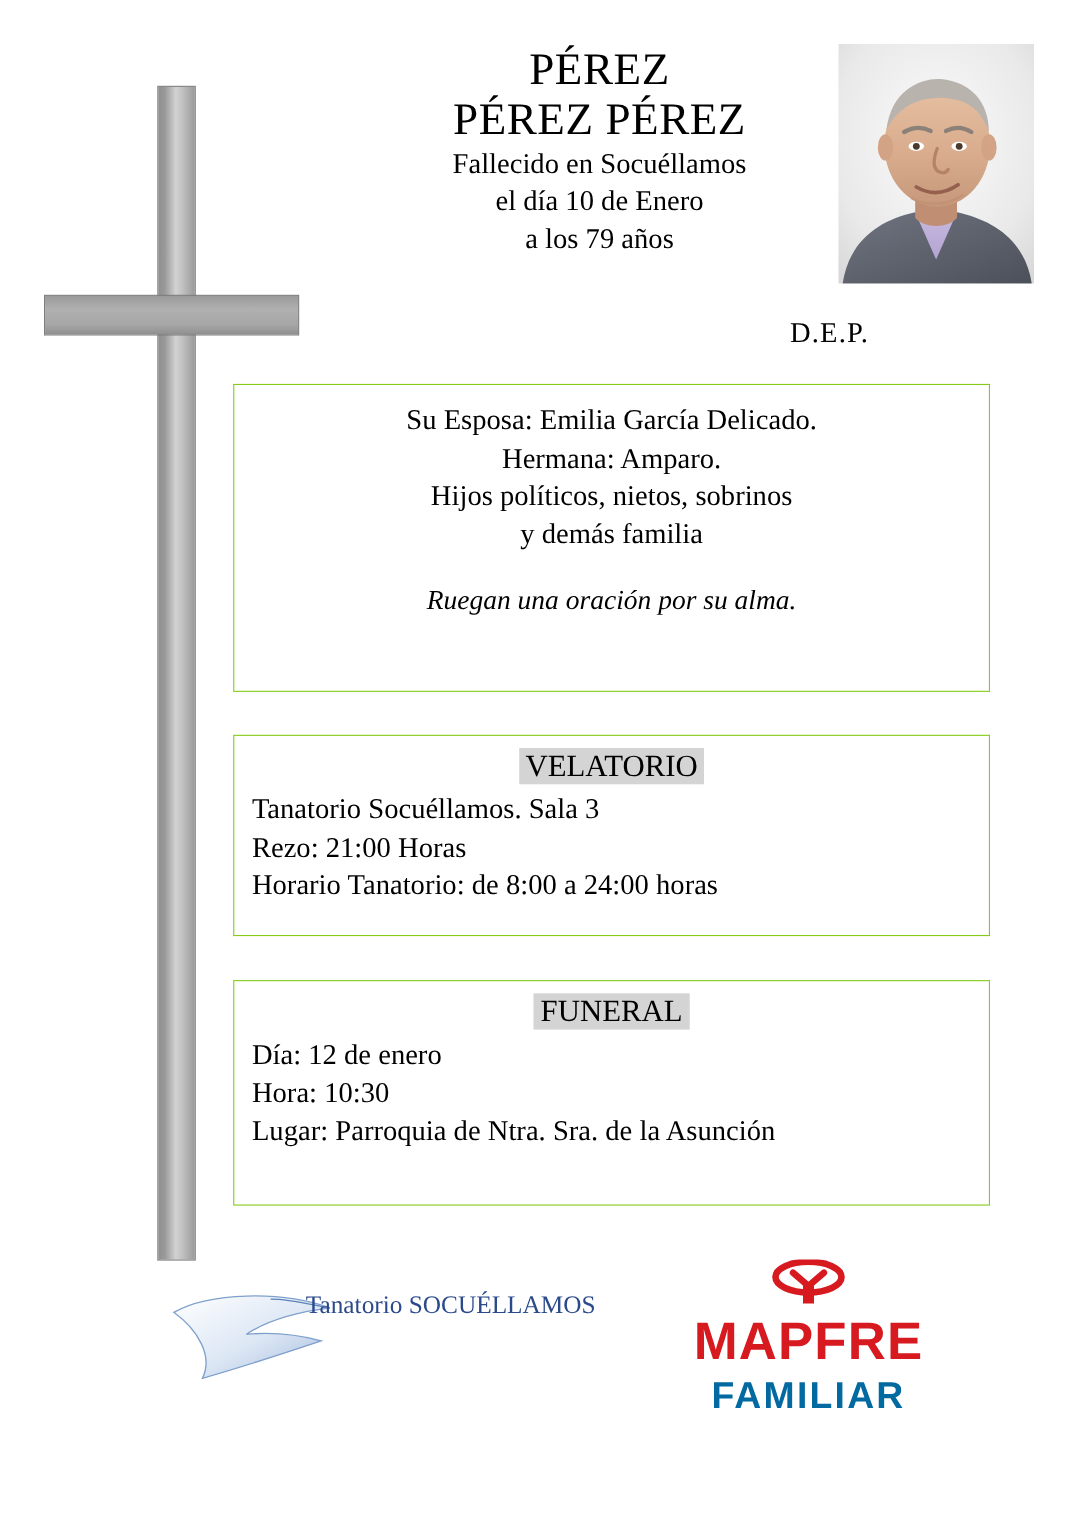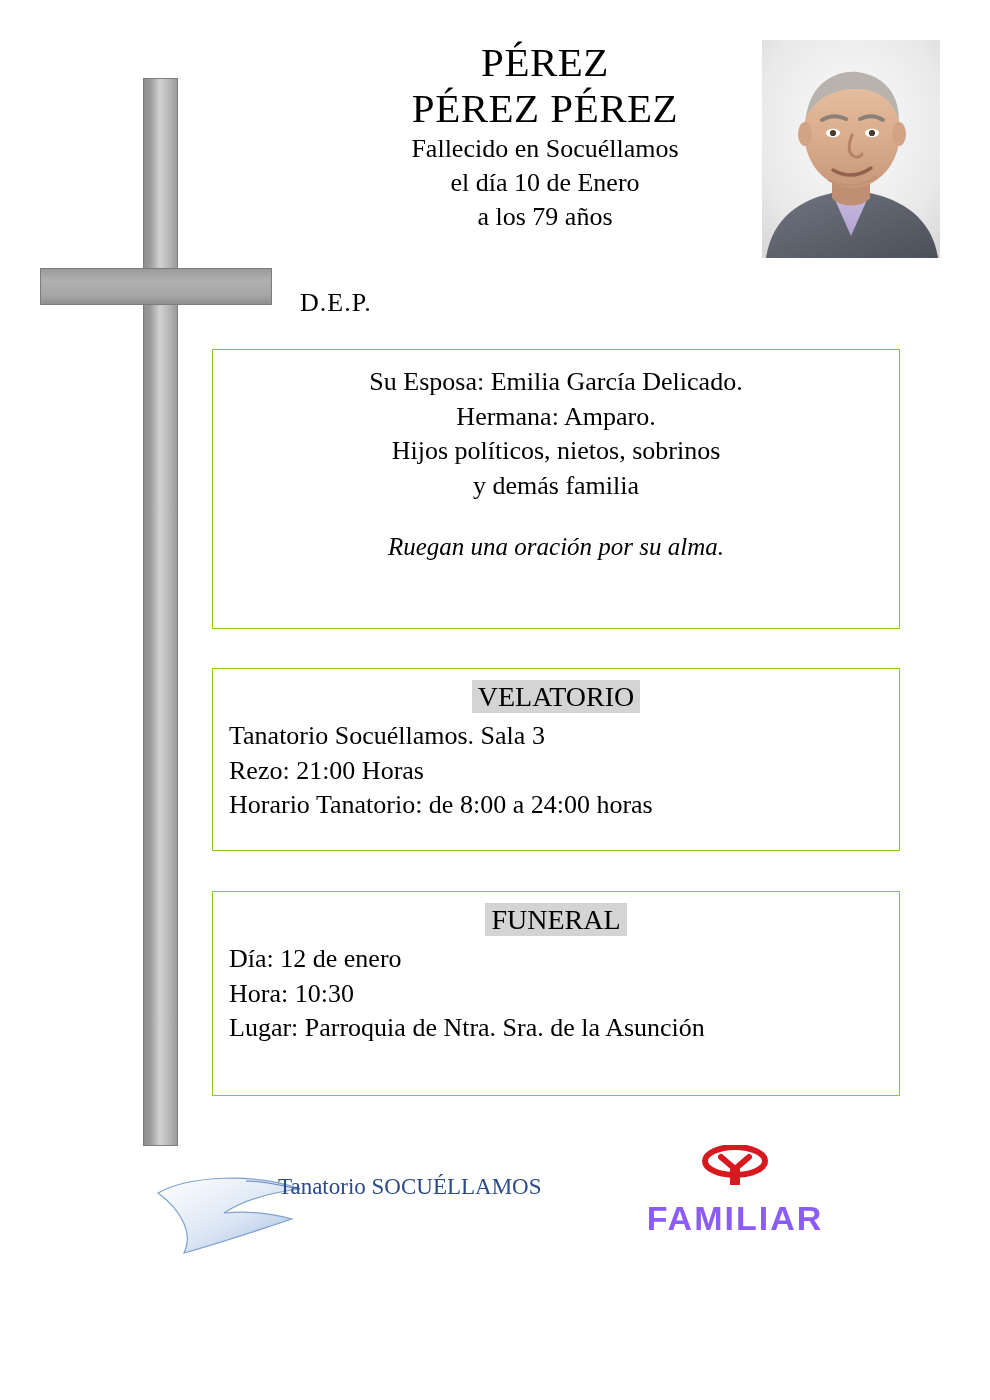--- a/index.html
+++ b/index.html
@@ -60,21 +60,21 @@
   }
   .death-info-line {
     font-size: 26px;
     line-height: 1.32;
   }
   #dep-text {
     position: absolute;
     left: 300px;
     top: 288px;
     width: 490px;
-    text-align: left;
+    text-align: right;
     font-size: 26px;
     letter-spacing: 1px;
   }
 
   
   #portrait {
     position: absolute;
     left: 762px;
     top: 40px;
     width: 178px;
@@ -169,21 +169,21 @@
     font-size: 48px;
     color: #d71920;
     letter-spacing: 1px;
     line-height: 1;
     margin-top: 2px;
   }
   #mapfre-familiar {
     font-family: "Liberation Sans", sans-serif;
     font-weight: bold;
     font-size: 34px;
-    color: #8b5cf6;
+    color: #0369a1;
     letter-spacing: 2px;
     line-height: 1;
     margin-top: 8px;
   }
 </style>
 </head>
 <body>
 
 <div id="cross-graphic">
   <div class="cross-vertical"></div>
@@ -299,14 +299,15 @@
   </svg>
 </div>
 <div id="tanatorio-logo-text">Tanatorio SOCUÉLLAMOS</div>
 
 <div id="mapfre-logo">
   <svg width="100" height="44" viewBox="0 0 100 44" xmlns="http://www.w3.org/2000/svg">
     <ellipse cx="50" cy="16" rx="30" ry="14" fill="none" stroke="#d71920" stroke-width="6"></ellipse>
     <path d="M36 12 L50 24 L64 12" fill="none" stroke="#d71920" stroke-width="6" stroke-linecap="round" stroke-linejoin="round"></path>
     <rect x="45" y="24" width="10" height="16" fill="#d71920"></rect>
   </svg>
+  <div id="mapfre-wordmark">MAPFRE</div>
   <div id="mapfre-familiar">FAMILIAR</div>
 </div>
 
 </body></html>

